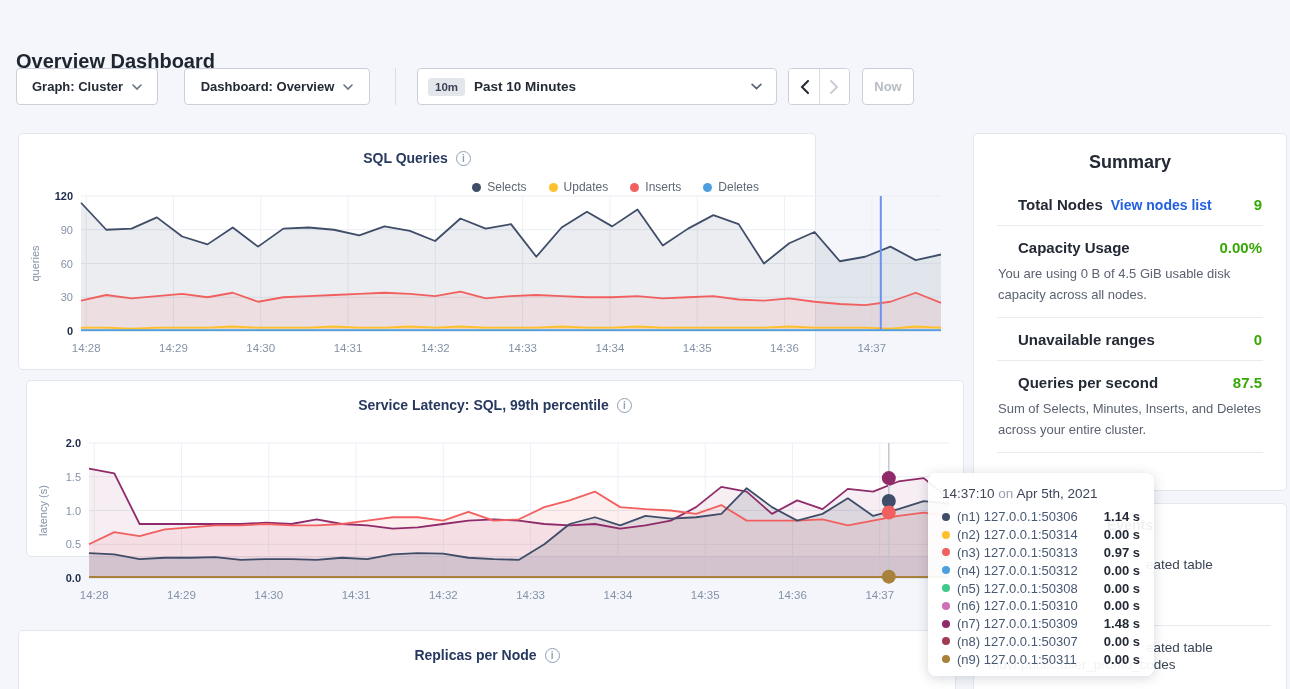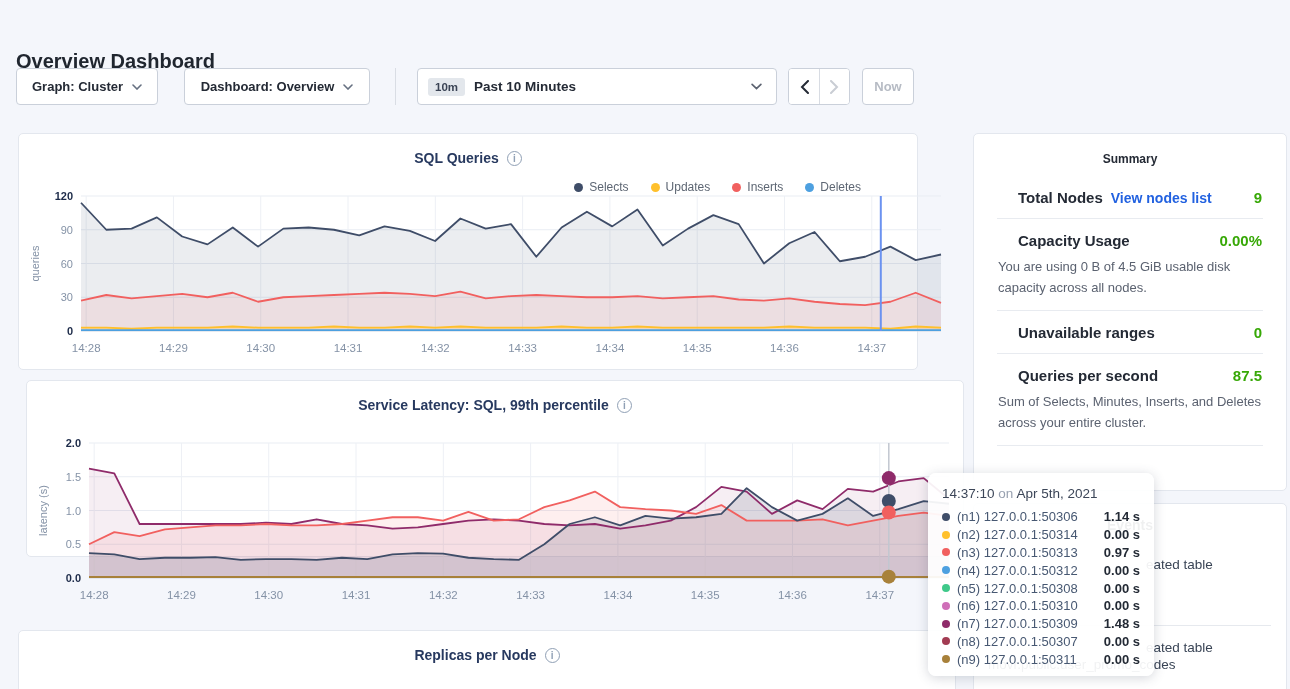--- a/index.html
+++ b/index.html
@@ -18,37 +18,37 @@
   #time-picker { left:417px; top:68px; width:360px; justify-content:flex-start; padding:0 14px 0 10px; }
   #time-badge { background:#e3e7ec; color:#3a4354; font-size:11.5px; font-weight:700; padding:3px 7px; border-radius:3px; }
   #time-label { font-size:13.5px; }
   #time-picker .chev { margin-left:auto; }
   #nav-group { position:absolute; left:788px; top:68px; height:37px; display:flex; border:1px solid #cad0da; border-radius:4px; overflow:hidden; background:#fff; }
   .nav-btn { width:30px; height:35px; border:none; background:#fff; display:flex; align-items:center; justify-content:center; cursor:pointer; }
   .nav-btn + .nav-btn { border-left:1px solid #d8dce3; }
   #now-btn { left:862px; top:68px; width:52px; color:#b6bbc4; cursor:default; }
 
   .card { position:absolute; background:#fff; border:1px solid #e3e7ee; border-radius:5px; }
-  #card-sql      { left:18px; top:133px; width:900px; height:237px; }
+  #card-sql      { left:18px; top:133px; width:798px; height:237px; }
   #card-latency  { left:26px; top:380px; width:938px; height:177px; }
   #card-replicas { left:18px; top:630px; width:938px; height:80px; }
   #card-summary  { left:973px; top:133px; width:314px; height:358px; overflow:hidden; }
   #card-events   { left:973px; top:503px; width:314px; height:200px; }
 
   .chart-head { display:flex; justify-content:center; align-items:center; gap:8px; margin-top:16px;
                 font-size:14px; font-weight:700; color:#27395f; }
   .info-icon { width:15px; height:15px; border:1px solid #90a0b5; border-radius:50%; color:#90a0b5;
                font-size:10px; display:inline-flex; align-items:center; justify-content:center; cursor:pointer; }
   .chart-svg { position:absolute; left:8px; top:52px; }
   #legend-sql { position:absolute; top:46px; right:56px; display:flex; gap:22px; }
   .legend-item { display:flex; align-items:center; gap:6px; font-size:12px; color:#5d6673; }
   .legend-dot { width:9px; height:9px; border-radius:50%; }
 
   
-  #summary-heading { text-align:center; margin:18px 0 10px; font-size:12px; font-weight:700; color:#242a35; }
+  #summary-heading { text-align:center; margin:18px 0 10px; font-size:18px; font-weight:700; color:#242a35; }
   .srow { padding:13px 24px 12px; }
   .srow-main { display:flex; align-items:baseline; gap:8px;margin-left:20px; }
   .slabel { font-size:15px; font-weight:700; color:#242a35; }
   .slink { font-size:14px; font-weight:700; color:#2161e0; cursor:pointer; text-decoration:none; }
   .sval { margin-left:auto; font-size:15px; font-weight:700; color:#37a806; }
   .sdesc { margin-top:7px; font-size:13px; line-height:1.62; color:#5b6270; }
   .sdiv { height:1px; background:#e8ebf0; margin:0 23px; }
 
   
   #events-heading { position:absolute; left:973px; top:517px; width:314px; text-align:center;

